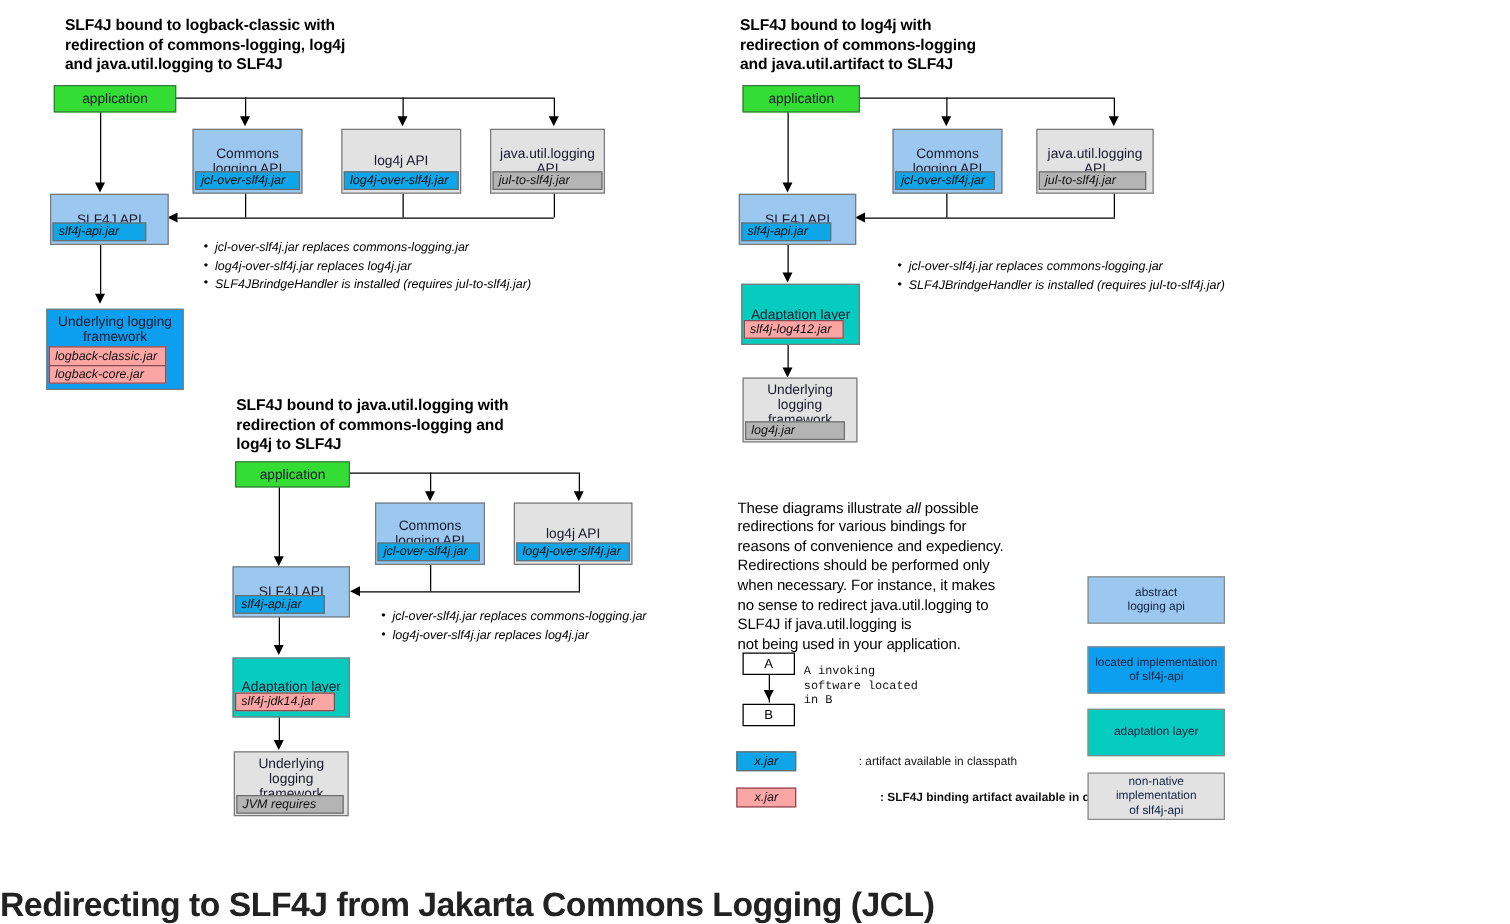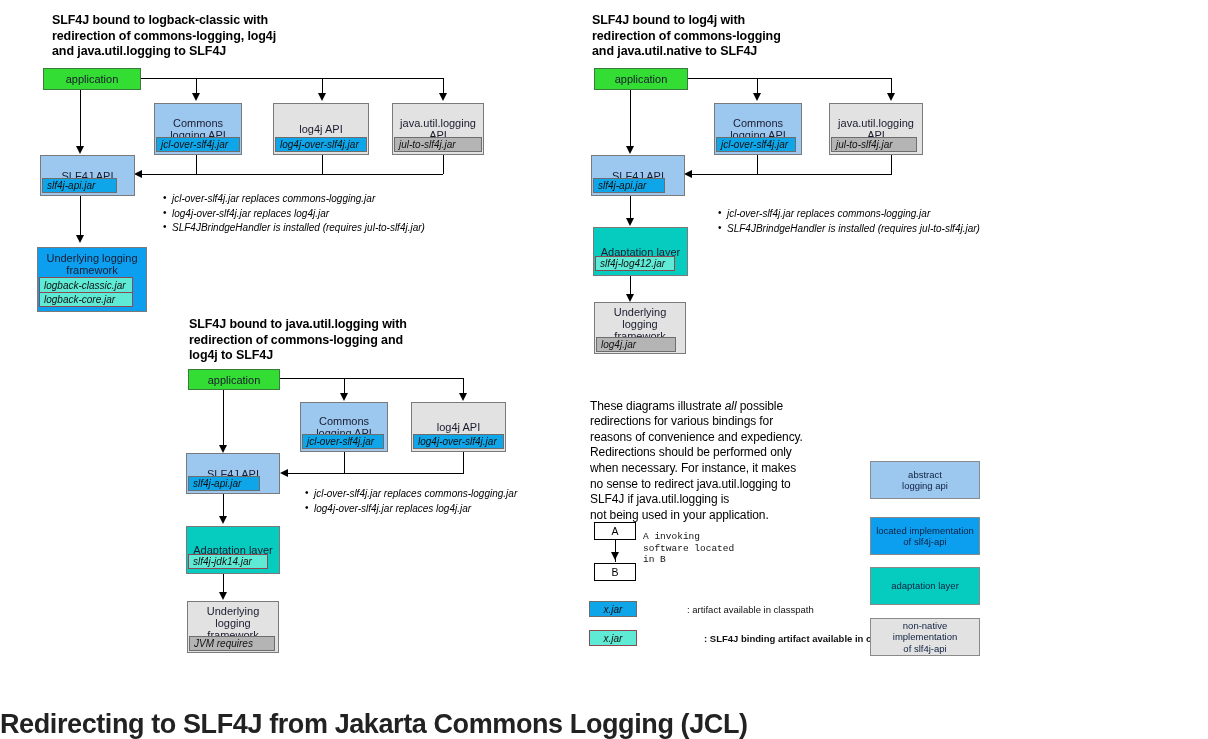--- a/index.html
+++ b/index.html
@@ -24,21 +24,21 @@
     flex:1;display:flex;align-items:center;justify-content:center;
     text-align:center;font-size:11px;color:#1a1a2e;line-height:12px;
     padding:2px 3px;white-space:pre-line;
   }
   .jar{
     box-sizing:border-box;background:#0ea5e9;border:1px solid #6d6d6d;
     font-size:10px;font-style:italic;color:#111;
     display:flex;align-items:center;padding:0 4px;
     height:15px;white-space:nowrap;
   }
-  .jar.binding{background:#5eead4;border:1px solid #8b4a52;}
+  .jar.binding{background:#fca5a5;border:1px solid #8b4a52;}
   .jar.dark{background:#b4b4b4;}
 
   .green{background:#33dd33;border:1px solid #3a7a3a;}
   .lightblue{background:#9cc8f0;}
   .azure{background:#0c9ff0;}
   .teal{background:#06ccc0;}
   .grey{background:#e2e2e2;}
 
   
   .ln{background:#000;}
@@ -146,21 +146,21 @@
 <div class="abs jar binding" style="left:39px;top:292px;width:94px;">logback-core.jar</div>
 
 <div class="abs notes" style="left:163px;top:192px;">
   <div>jcl-over-slf4j.jar replaces commons-logging.jar</div>
   <div>log4j-over-slf4j.jar replaces log4j.jar</div>
   <div>SLF4JBrindgeHandler is installed (requires jul-to-slf4j.jar)</div>
 </div>
 
 <div class="abs dtitle" style="left:592px;top:13px;width:270px;">SLF4J bound to log4j with
 redirection of commons-logging
-and java.util.native to SLF4J</div>
+and java.util.artifact to SLF4J</div>
 
 <div class="abs node green" style="left:594px;top:68px;width:94px;height:22px;">
   <div class="cap">application</div>
 </div>
 
 <div class="abs ln hl" style="left:688px;top:78px;width:203px;"></div>
 <div class="abs ln vl" style="left:757px;top:78px;height:17px;"></div>
 <div class="abs arrow-d" style="left:753px;top:93px;"></div>
 <div class="abs ln vl" style="left:891px;top:78px;height:17px;"></div>
 <div class="abs arrow-d" style="left:887px;top:93px;"></div>

